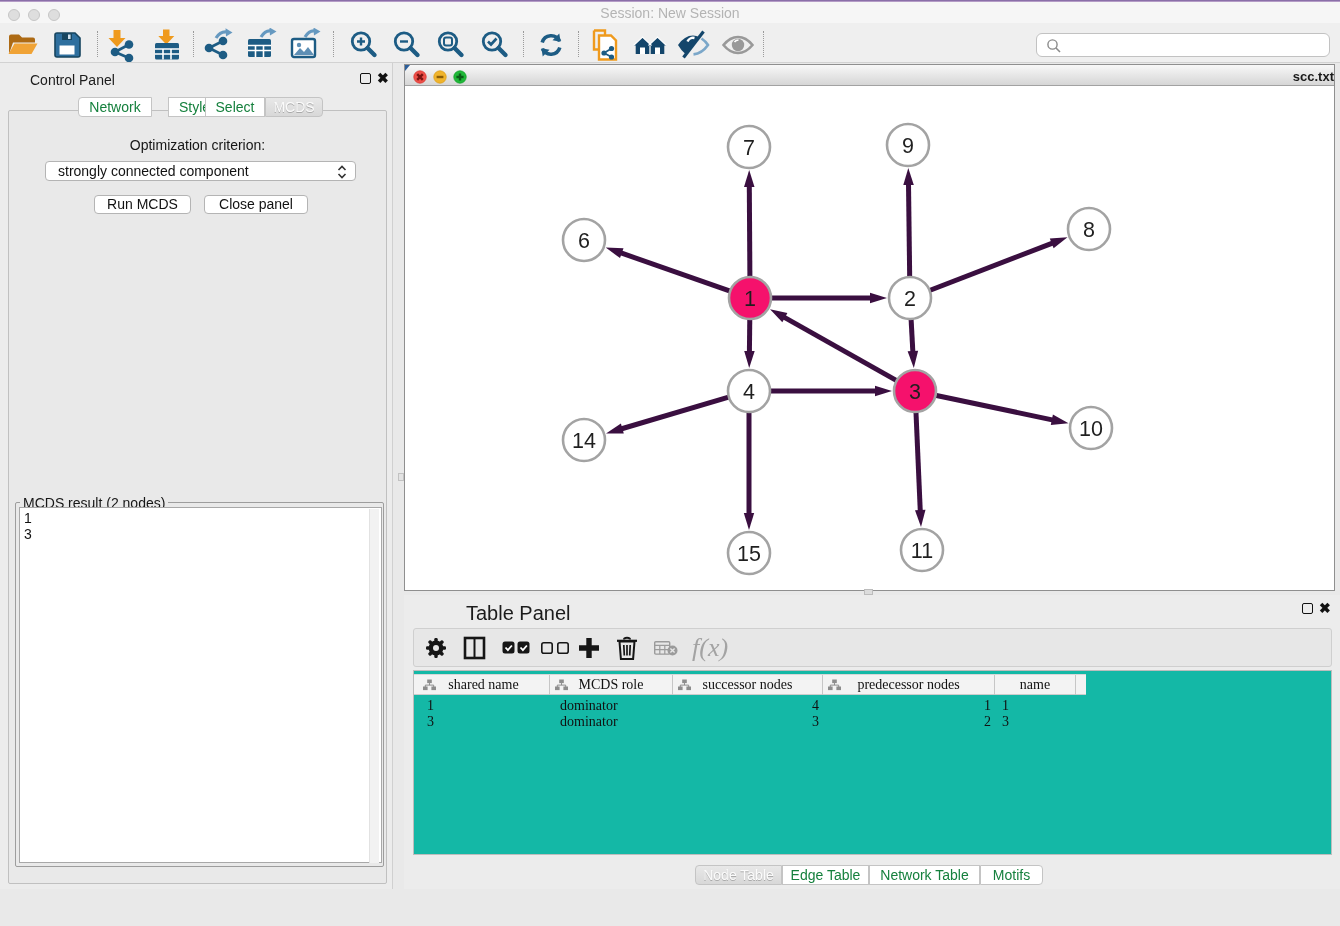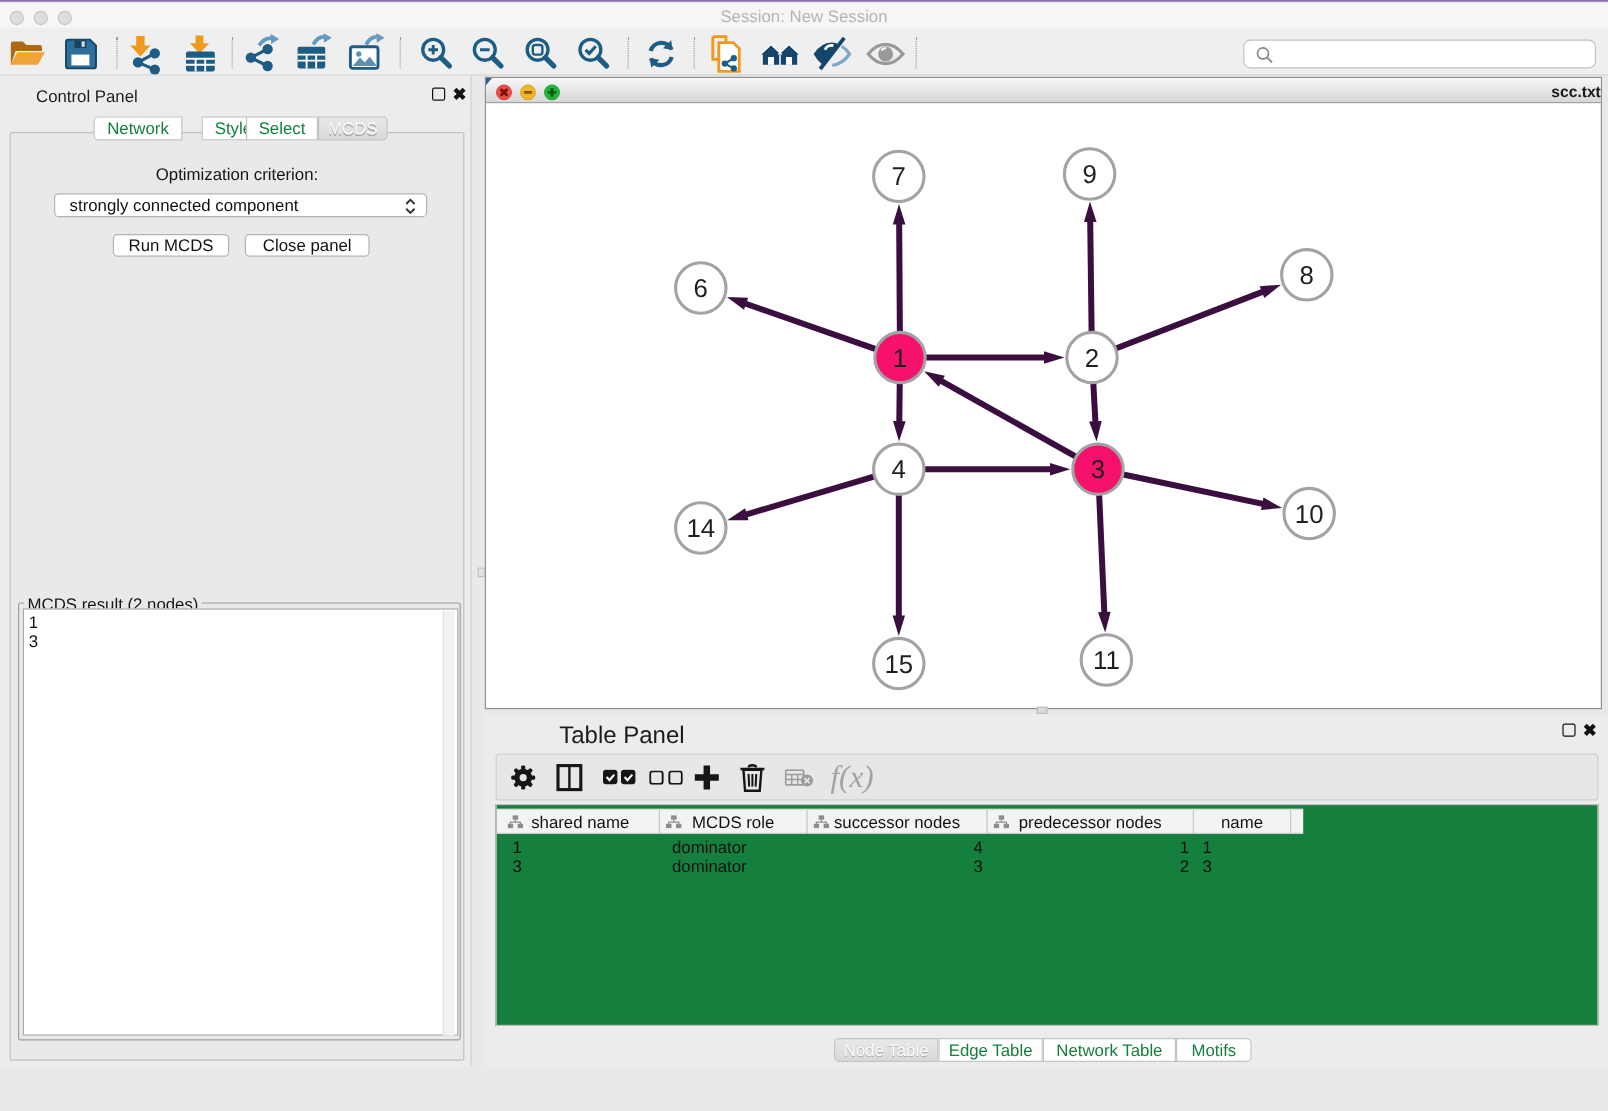--- a/index.html
+++ b/index.html
@@ -36,21 +36,21 @@
 #resscroll { position:absolute; right:2px; top:1px; width:10px; height:354px; background:#f2f2f2; border-left:1px solid #e2e2e2; }
 
 #netwin { left:404px; top:64px; width:931px; height:527px; border:1px solid #8f8f8f; background:#ffffff; }
 #nettitle { position:absolute; left:0; top:0; width:100%; height:21px; background:linear-gradient(#f8f8f8,#d6d6d6); border-bottom:1px solid #a2a2a2; }
 #nettitle .t { position:absolute; width:100%; text-align:right; top:4px; padding-left:9px; font-size:13px; font-weight:bold; color:#1a1a1a; }
 #corner { position:absolute; left:0; top:0; width:0; height:0; border-left:5px solid #2c5f9b; border-bottom:6px solid transparent; }
 
 #tpanel { left:404px; top:595px; width:936px; height:294px; background:#ececec; }
 #tphead .t { position:absolute; left:14px; top:7px; font-size:20px; color:#1c1c1c;margin-left:48px; }
 #ttoolbar { position:absolute; left:9px; top:33px; width:919px; height:39px; background:#e7e7e7; border:1px solid #cfcfcf; border-radius:3px; }
-#ttable { position:absolute; left:9px; top:75px; width:919px; height:185px; background:#15803d; border:1px solid #bdbdbd; }
+#ttable { position:absolute; left:9px; top:75px; width:919px; height:185px; background:#14b8a6; border:1px solid #bdbdbd;font-family:Liberation Serif, serif; }
 #thead { position:absolute; left:0; top:3px; width:672px; height:21px; background:#f3f3f3; border-top:1px solid #d8d8d8; border-bottom:1px solid #cccccc; }
 .hcell { position:absolute; top:0; height:20px; border-right:1px solid #c6c6c6; font-size:14px; color:#111; text-align:center; line-height:20px; }
 .hico { position:absolute; left:5px; top:4px; }
 .cell { position:absolute; font-size:14px; color:#111; height:16px; line-height:16px; }
 
 
 #statusbar { left:0; top:889px; width:1340px; height:37px; background:#ececec; border-top:1px solid #d4d4d4;margin-top:46px; }
 #listbtn { position:absolute; left:12px; top:8px; width:26px; height:22px; border:1.5px solid #6e6e6e; border-radius:4px; background:#f4f4f4; }
 #membtn { position:absolute; left:1257px; top:8px; width:70px; height:22px; border:1px solid #ababab; border-radius:4px; background:#f6f6f6; font-size:12px; color:#111; }
 </style>

